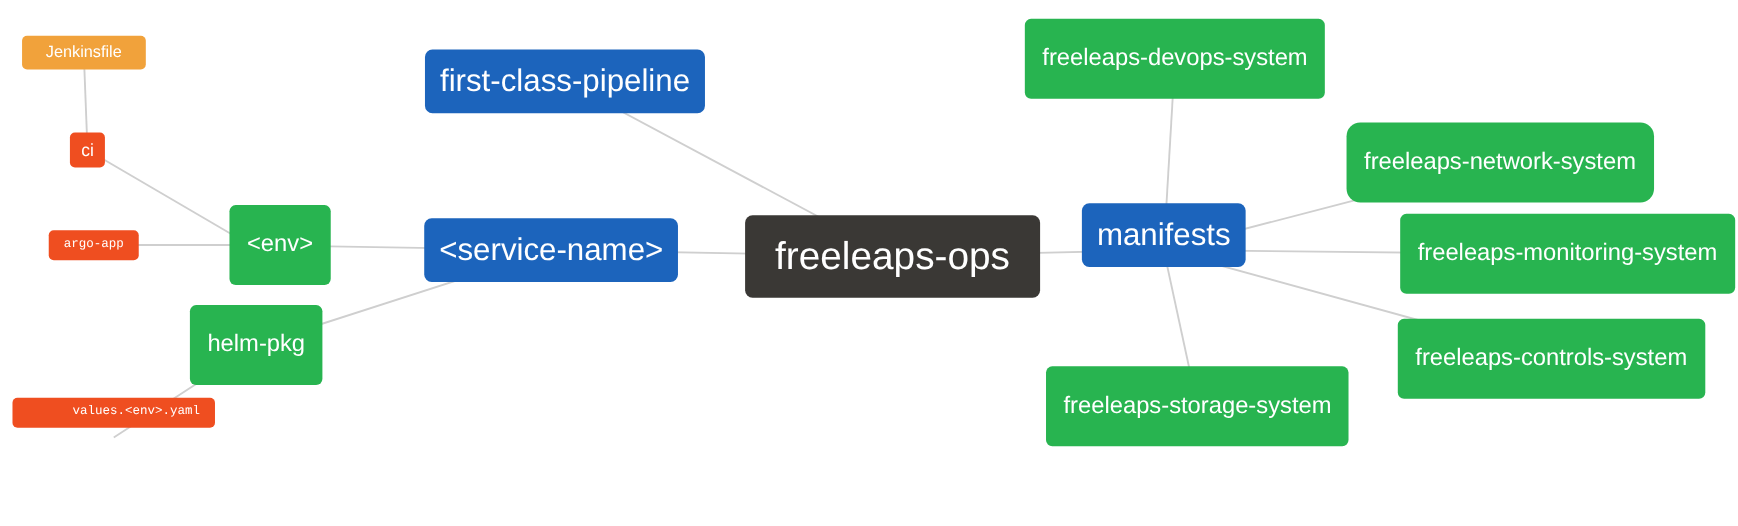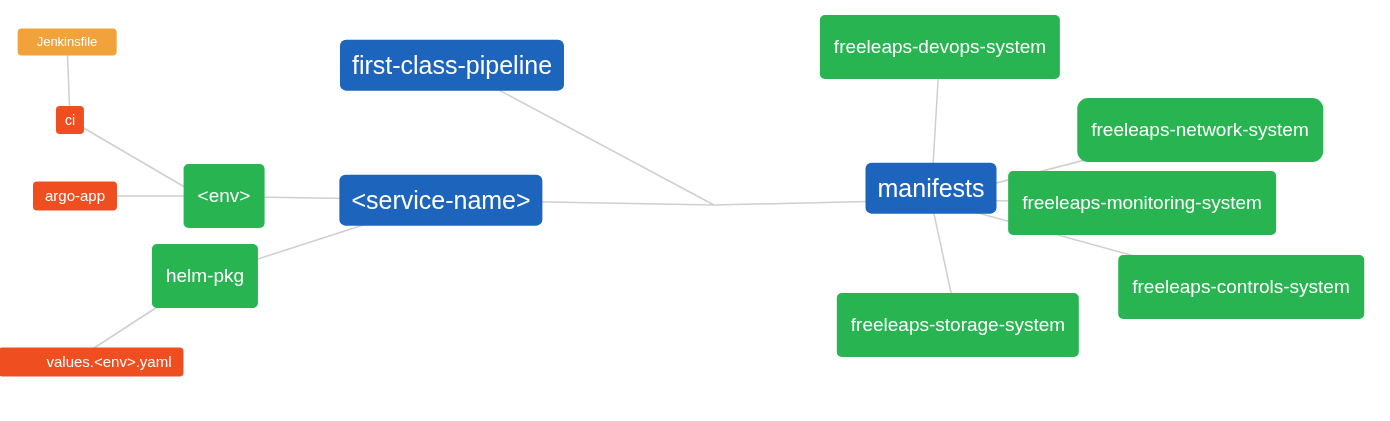--- a/index.html
+++ b/index.html
@@ -49,23 +49,24 @@
     border-radius: 6px;
   }
   .node.green {
     background: var(--green-bg, #28b450);
     font-size: 19px;
     padding: 21px 14px;
     border-radius: 5px;
   }
   .node.red {
     background: var(--red-bg, #ef4e20);
-    font-size: 15px;
+    font-size: 10px;
     padding: 6px 12px;
     border-radius: 4px;
+    font-family: Liberation Mono, monospace;
   }
   .node.red-sm {
     background: var(--red-bg, #ef4e20);
     font-size: 14px;
     padding: 6px 9px;
     border-radius: 4px;
   }
   .node.orange {
     background: var(--orange-bg, #f1a23b);
     font-size: 13px;
@@ -86,27 +87,28 @@
       <line x1="91" y1="350" x2="205" y2="276"></line>
       <line x1="441" y1="200" x2="714" y2="205"></line>
       <line x1="452" y1="65" x2="714" y2="205"></line>
       <line x1="714" y1="205" x2="931" y2="200"></line>
       <line x1="931" y1="200" x2="940" y2="47"></line>
       <line x1="931" y1="200" x2="1200" y2="130"></line>
       <line x1="931" y1="200" x2="1213" y2="203"></line>
       <line x1="931" y1="200" x2="1207" y2="276"></line>
       <line x1="931" y1="200" x2="958" y2="325"></line>
     </svg>
+<div class="node root" style="left: 714px; top: 205px;">freeleaps-ops</div>
     <div class="node branch" style="left: 452px; top: 65px;">first-class-pipeline</div>
     <div class="node branch" style="left: 441px; top: 200px;">&lt;service-name&gt;</div>
     <div class="node branch" style="left: 931px; top: 188px;">manifests</div>
     <div class="node green" style="left: 200px; top: 196px; margin-left: 24px;">&lt;env&gt;</div>
     <div class="node green" style="left: 205px; top: 276px;">helm-pkg</div>
     <div class="node red-sm" style="left: 70px; top: 120px;">ci</div>
     <div class="node red" style="left: 75px; top: 196px;">argo-app</div>
-    <div class="node red" style="left: 91px; top: 362px; padding-left: 48px;">values.&lt;env&gt;.yaml</div>
+    <div class="node red" style="left: 91px; top: 330px; padding-left: 48px;">values.&lt;env&gt;.yaml</div>
     <div class="node orange" style="left: 67px; top: 42px;">Jenkinsfile</div>
     <div class="node green" style="left: 940px; top: 47px;">freeleaps-devops-system</div>
     <div class="node green" style="left: 1200px; top: 130px; border-radius: 11px;">freeleaps-network-system</div>
-    <div class="node green" style="left: 1142px; top: 203px;">freeleaps-monitoring-system</div>
+    <div class="node green" style="left: 1254px; top: 203px;">freeleaps-monitoring-system</div>
     <div class="node green" style="left: 1241px; top: 276px; margin-top: 11px;">freeleaps-controls-system</div>
     <div class="node green" style="left: 958px; top: 325px;">freeleaps-storage-system</div>
   </div>
 
 </body></html>

